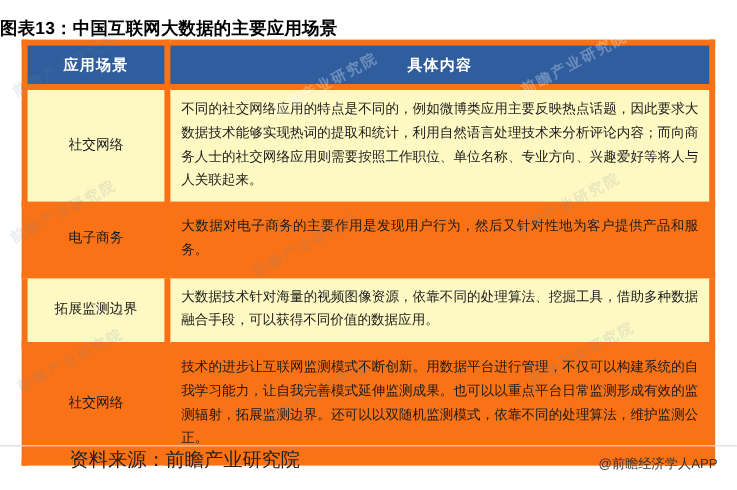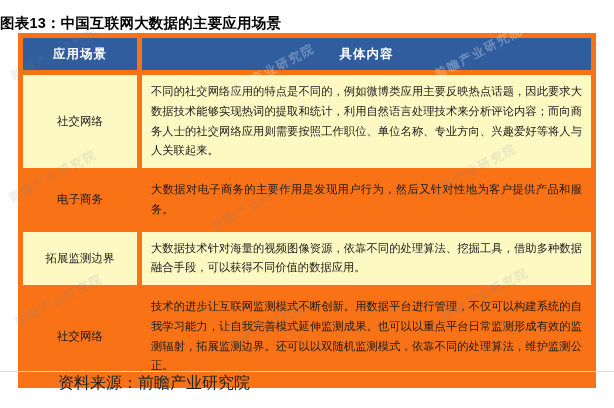--- a/index.html
+++ b/index.html
@@ -139,20 +139,21 @@
         <tr class="r-odd">
           <td class="scene">社交网络</td>
           <td class="content">技术的进步让互联网监测模式不断创新。用数据平台进行管理，不仅可以构建系统的自我学习能力，让自我完善模式延伸监测成果。也可以以重点平台日常监测形成有效的监测辐射，拓展监测边界。还可以以双随机监测模式，依靠不同的处理算法，维护监测公正。</td>
         </tr>
       </tbody>
     </table>
   </div>
 
   <div class="rule"></div>
   <div class="source">资料来源：前瞻产业研究院</div>
+  <div class="credit">@前瞻经济学人APP</div>
 
   <div class="wm dark" style="left:6px; top:46px;">前瞻产业研究院</div>
   <div class="wm light" style="left:222px; top:62px;">前瞻产业研究院</div>
   <div class="wm light" style="left:430px; top:44px;">前瞻产业研究院</div>
   <div class="wm dark" style="left:4px; top:168px;">前瞻产业研究院</div>
   <div class="wm dark" style="left:206px; top:196px;">前瞻产业研究院</div>
   <div class="wm dark" style="left:424px; top:162px;">前瞻产业研究院</div>
   <div class="wm dark" style="left:10px; top:292px;">前瞻产业研究院</div>
   <div class="wm dark" style="left:214px; top:320px;">前瞻产业研究院</div>
   <div class="wm dark" style="left:436px; top:286px;">前瞻产业研究院</div>

